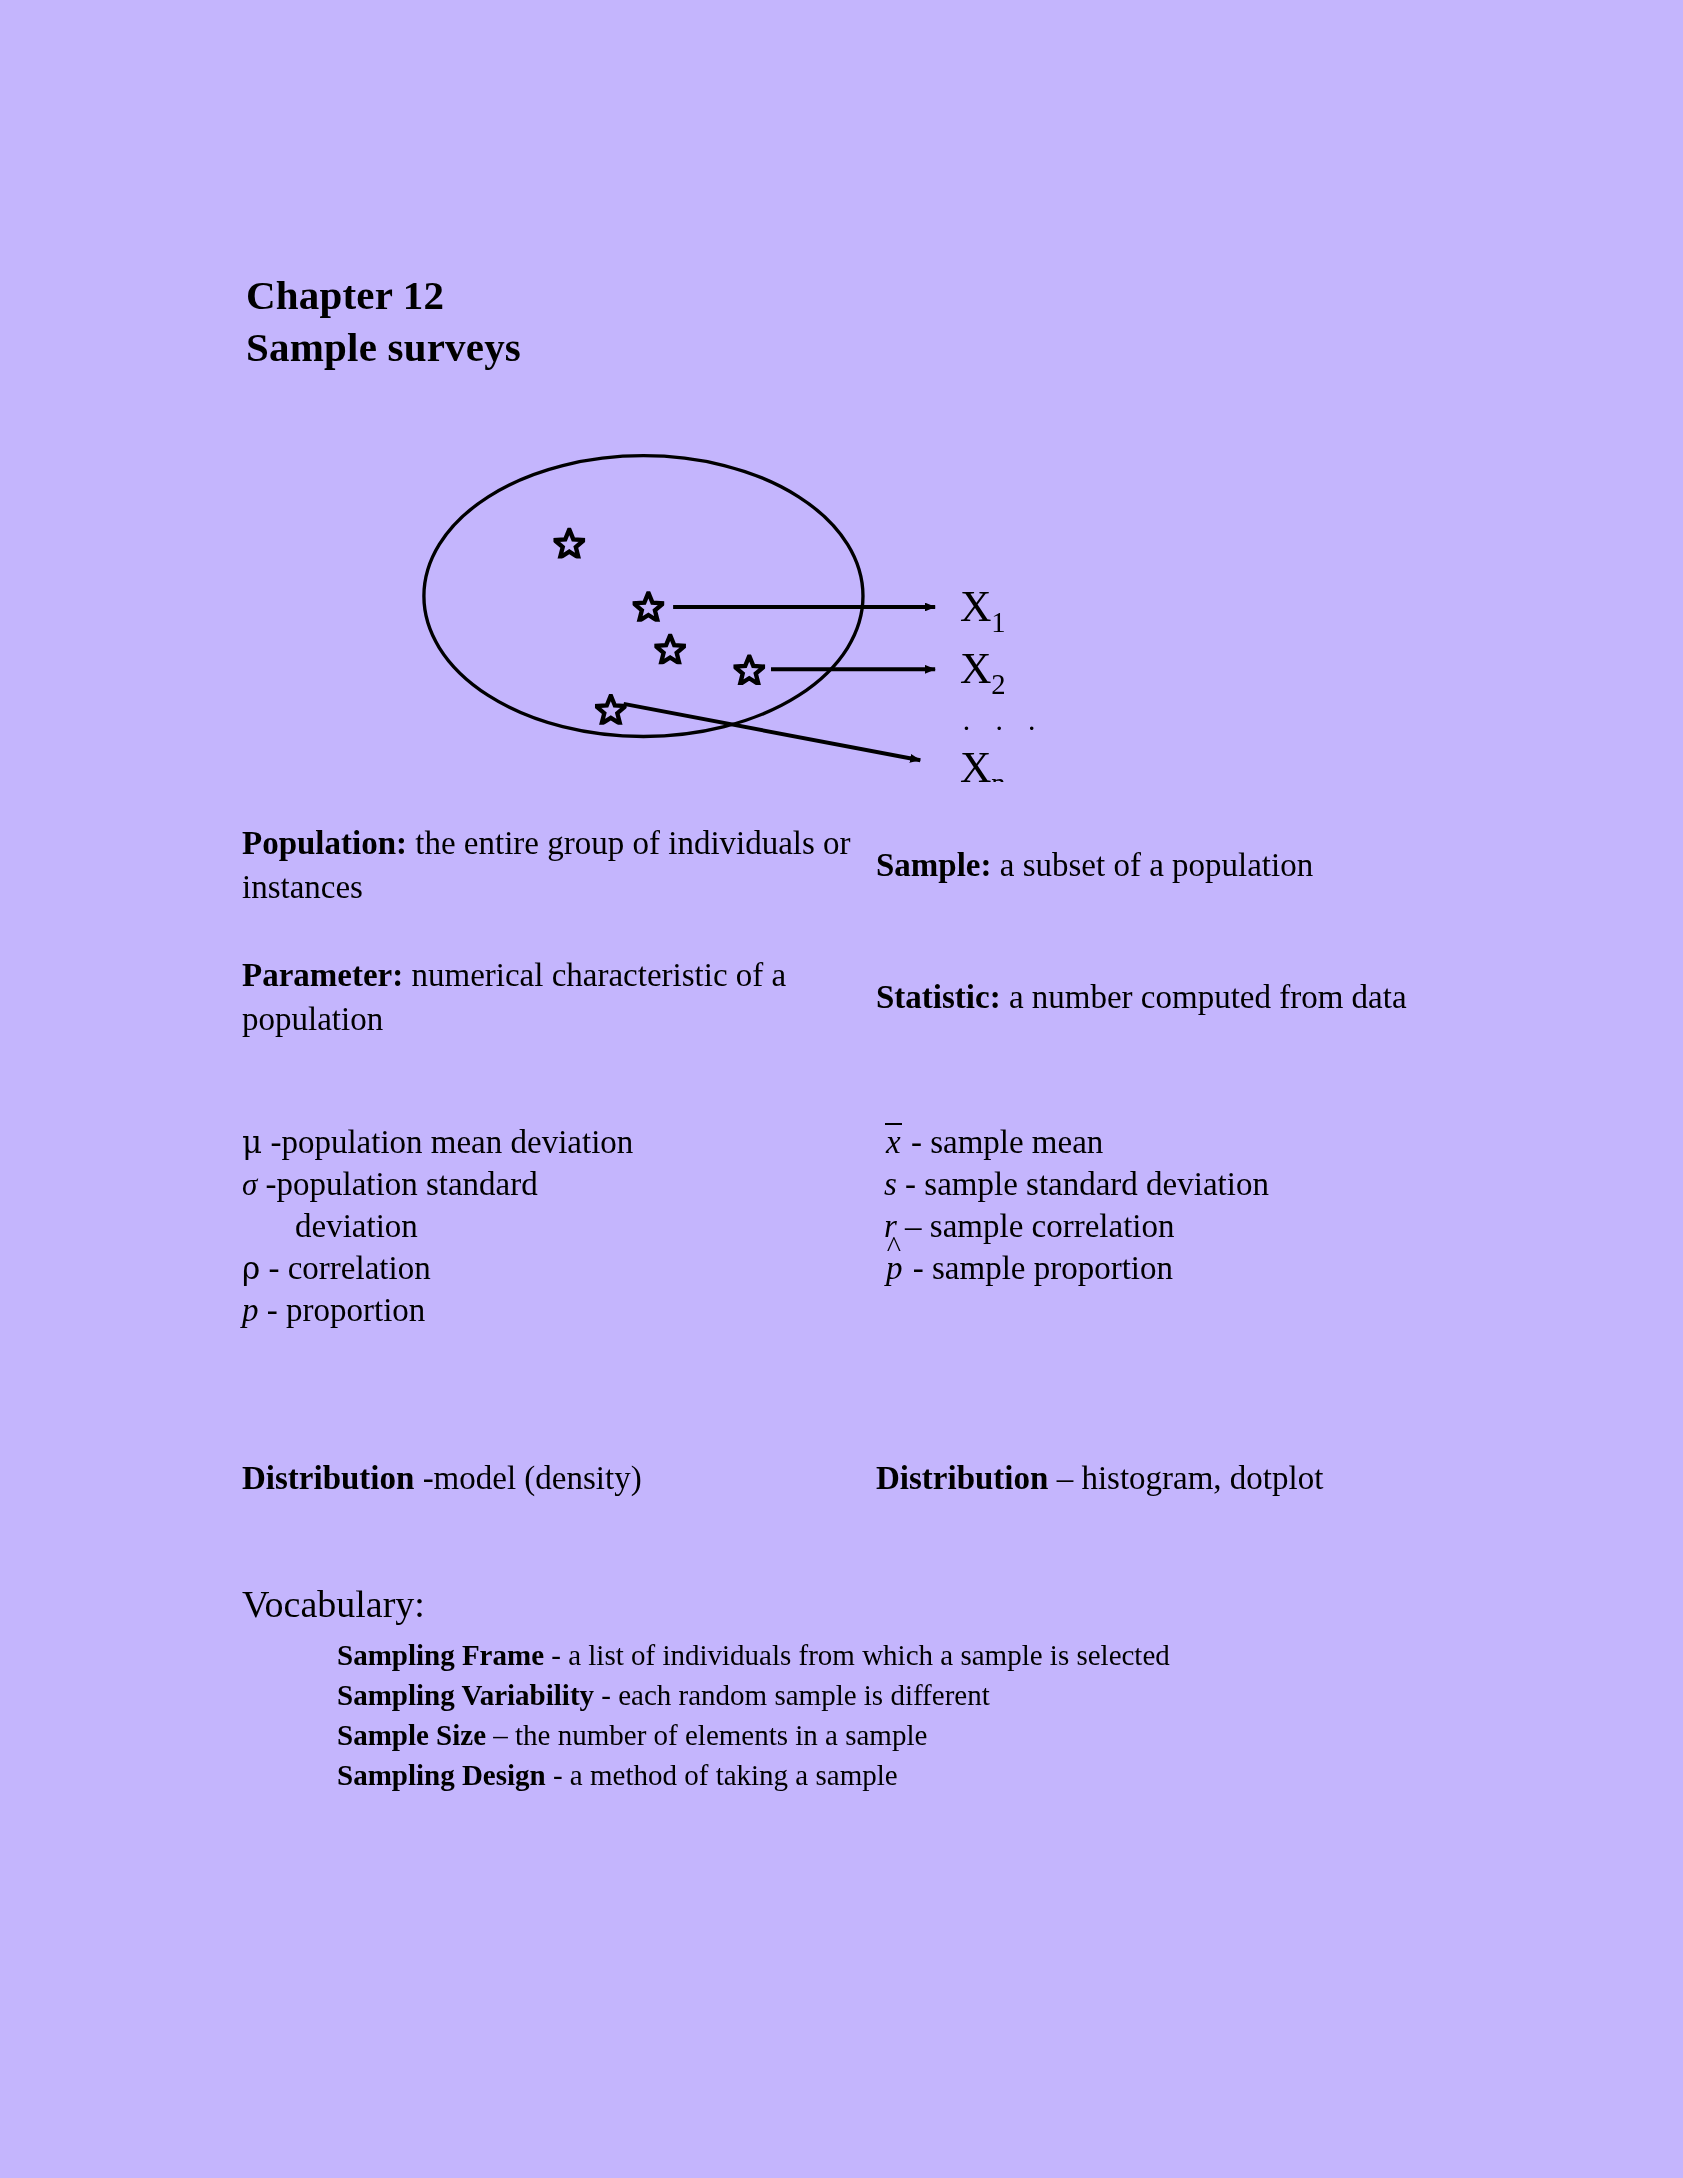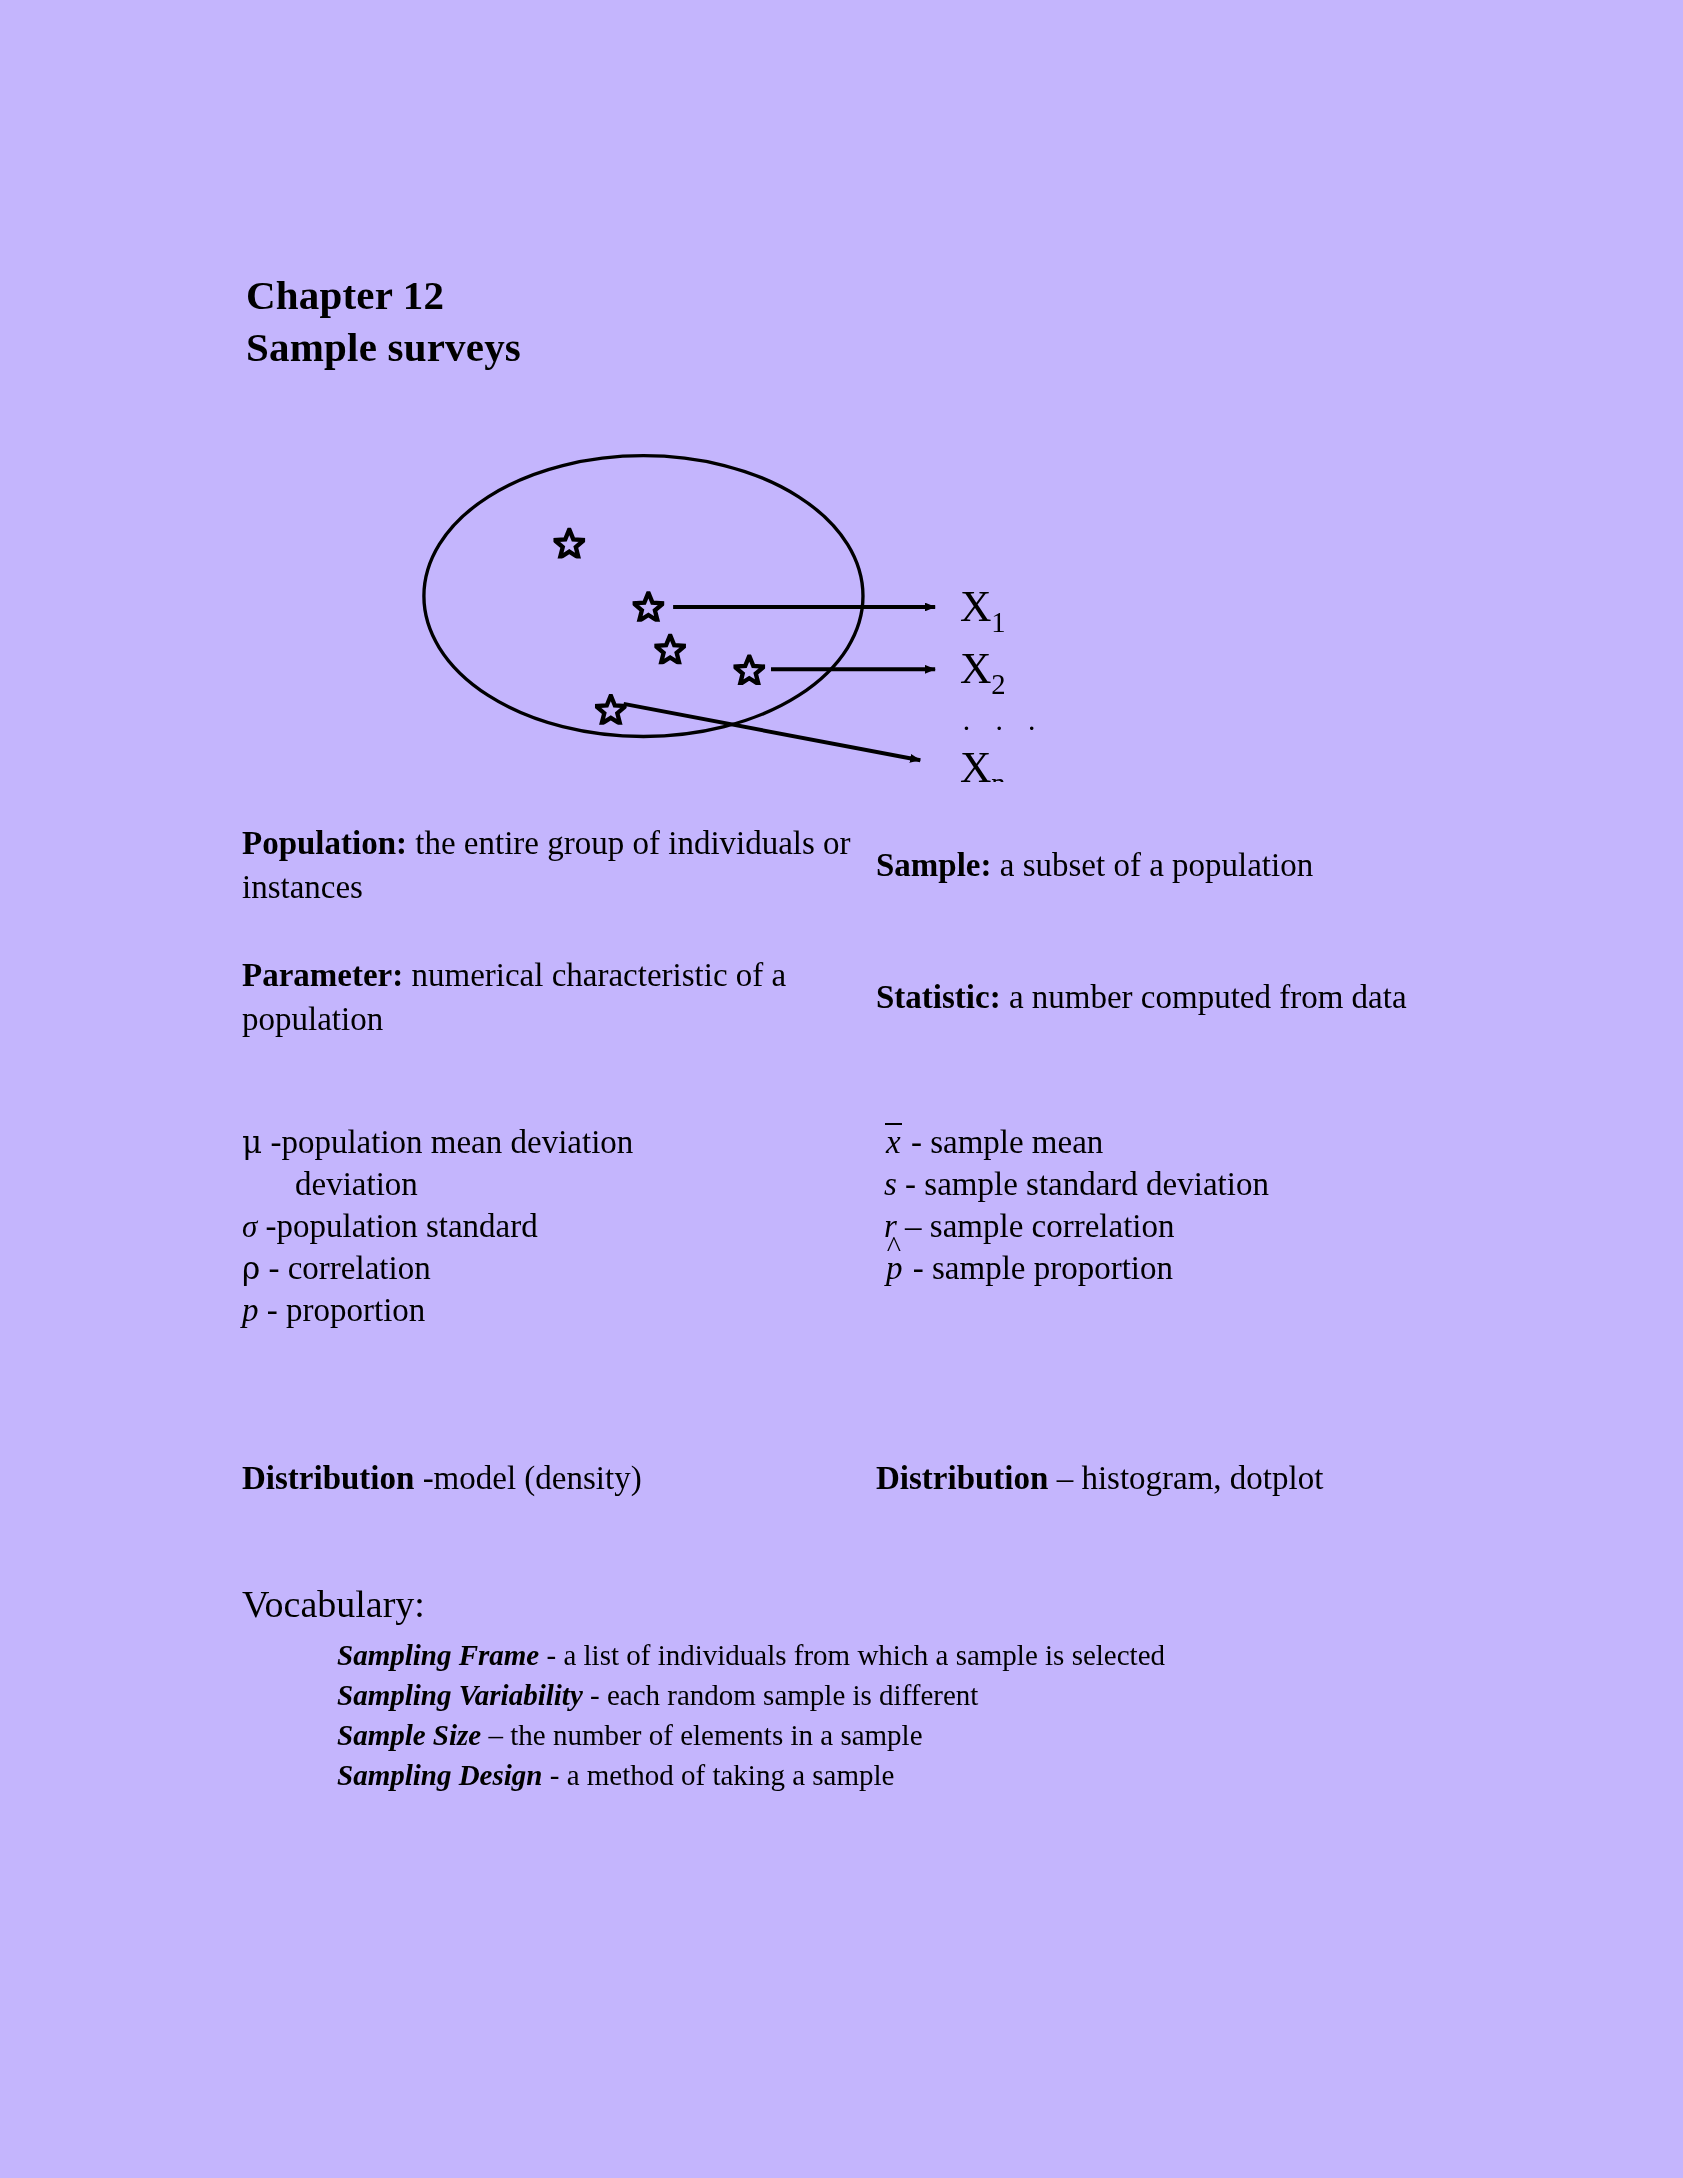--- a/index.html
+++ b/index.html
@@ -159,21 +159,21 @@
     font-size: 38px;
     line-height: 1.2;
     margin-bottom: 8px;
   }
   .vocab-list {
     padding-left: 95px;
     font-size: 29px;
     line-height: 1.32;
   }
   .vocab-item { display: block; margin-bottom: 2px; }
-  .vocab-term { font-weight: bold; font-style: italic; }
+  .vocab-term { font-weight: bold; }
 </style>
 </head>
 <body>
 
 <div class="page">
 
   <div class="title-block">
     <span class="title-line">Chapter 12</span>
     <span class="title-line">Sample surveys</span>
   </div>
@@ -232,22 +232,22 @@
         <span class="term">Statistic:</span><span>  a number computed from data</span>
       </div>
     </div>
 
   </div>
 
   <div class="symbols">
 
     <div class="sym-left">
       <span class="sym-line"><span class="greek">μ</span><span> -population mean deviation</span></span>
+      <span class="sym-line"><span class="greek ital">σ</span><span> -population standard</span></span>
       <span class="sym-line sym-indent">deviation</span>
-      <span class="sym-line"><span class="greek ital">σ</span><span> -population standard</span></span>
       <span class="sym-line"><span class="greek">ρ</span><span> - correlation</span></span>
       <span class="sym-line"> <span class="ital">p</span><span> - proportion</span></span>
     </div>
 
     <div class="sym-right">
       <span class="sym-line"><span class="bar-x">x</span><span>  - sample mean</span></span>
       <span class="sym-line"><span class="ital">s</span><span> - sample standard deviation</span></span>
       <span class="sym-gap-md"></span>
       <span class="sym-line"><span class="ital">r</span><span> – sample correlation</span></span>
       <span class="sym-line"> <span class="hat-p">p</span><span> - sample proportion</span></span>

